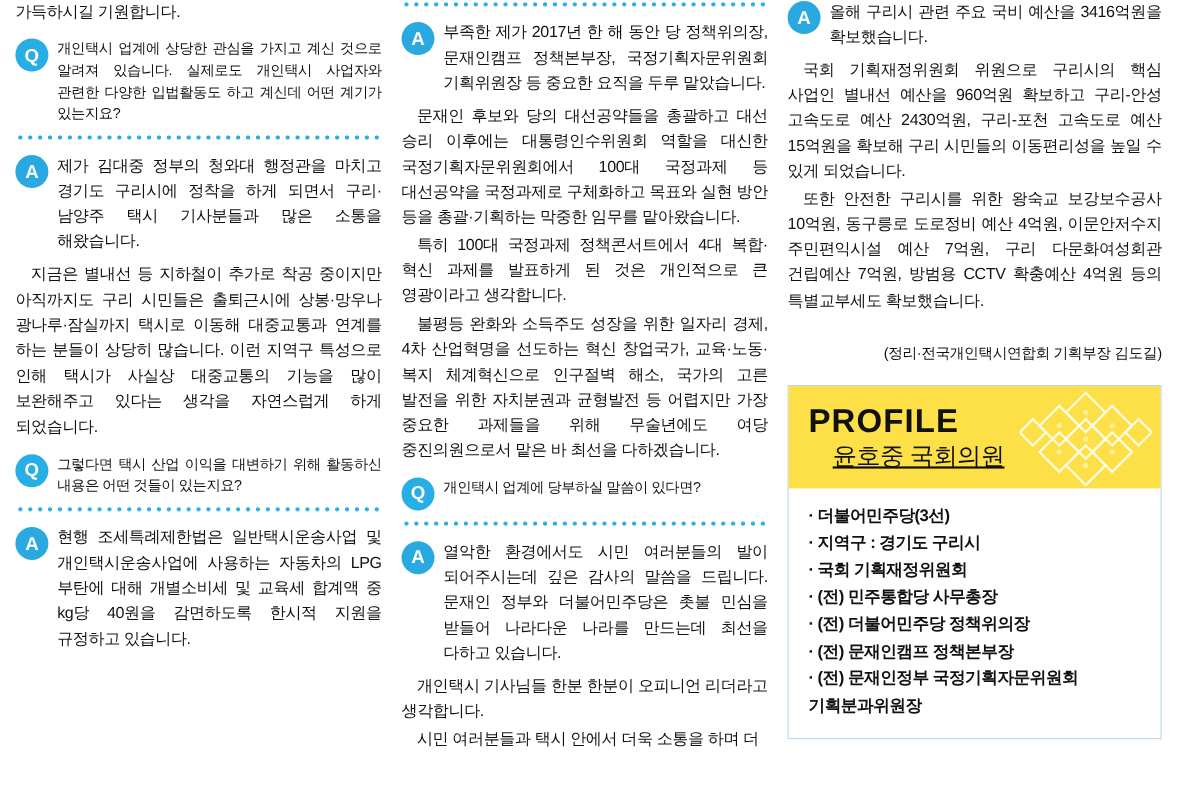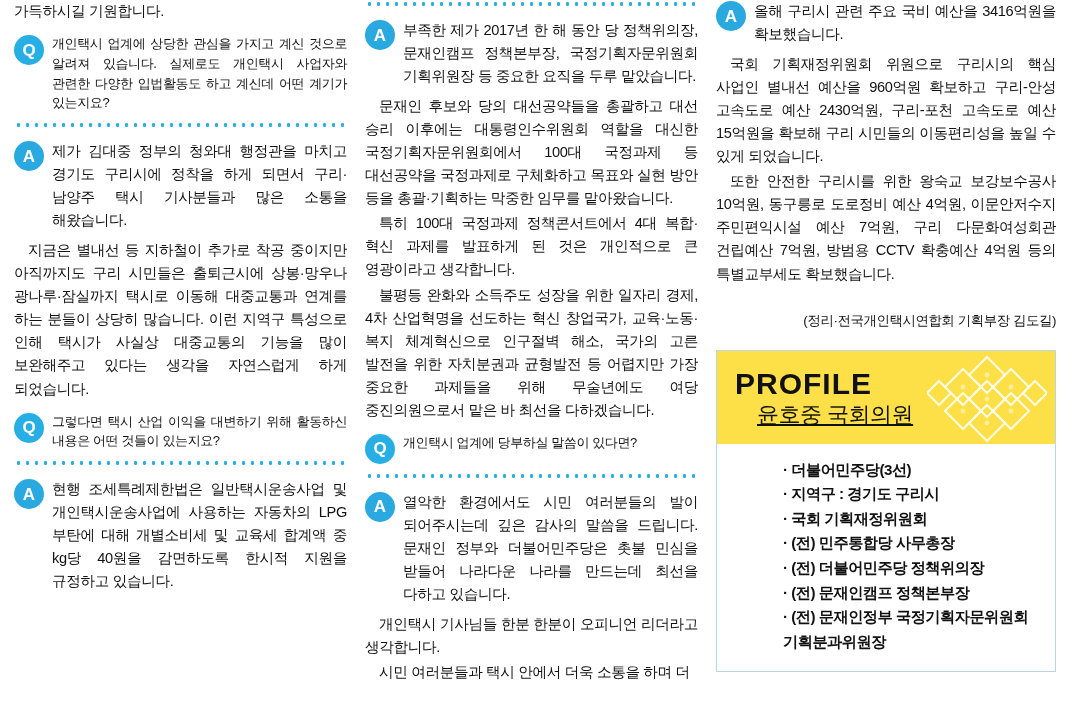--- a/index.html
+++ b/index.html
@@ -137,21 +137,20 @@
     padding: 14px 18px 16px 18px;
     margin: 0;
     list-style: none;
   }
   .profile-list li {
     font-size: 15.2px;
     font-weight: bold;
     line-height: 1.62;
     letter-spacing: -0.5px;
     word-break: keep-all;
-    margin-left: 48px;
   }
 </style>
 </head>
 <body>
 
 <div class="page">
 
   <div class="col col1">
 
     <p class="para noind">가득하시길 기원합니다.</p>

